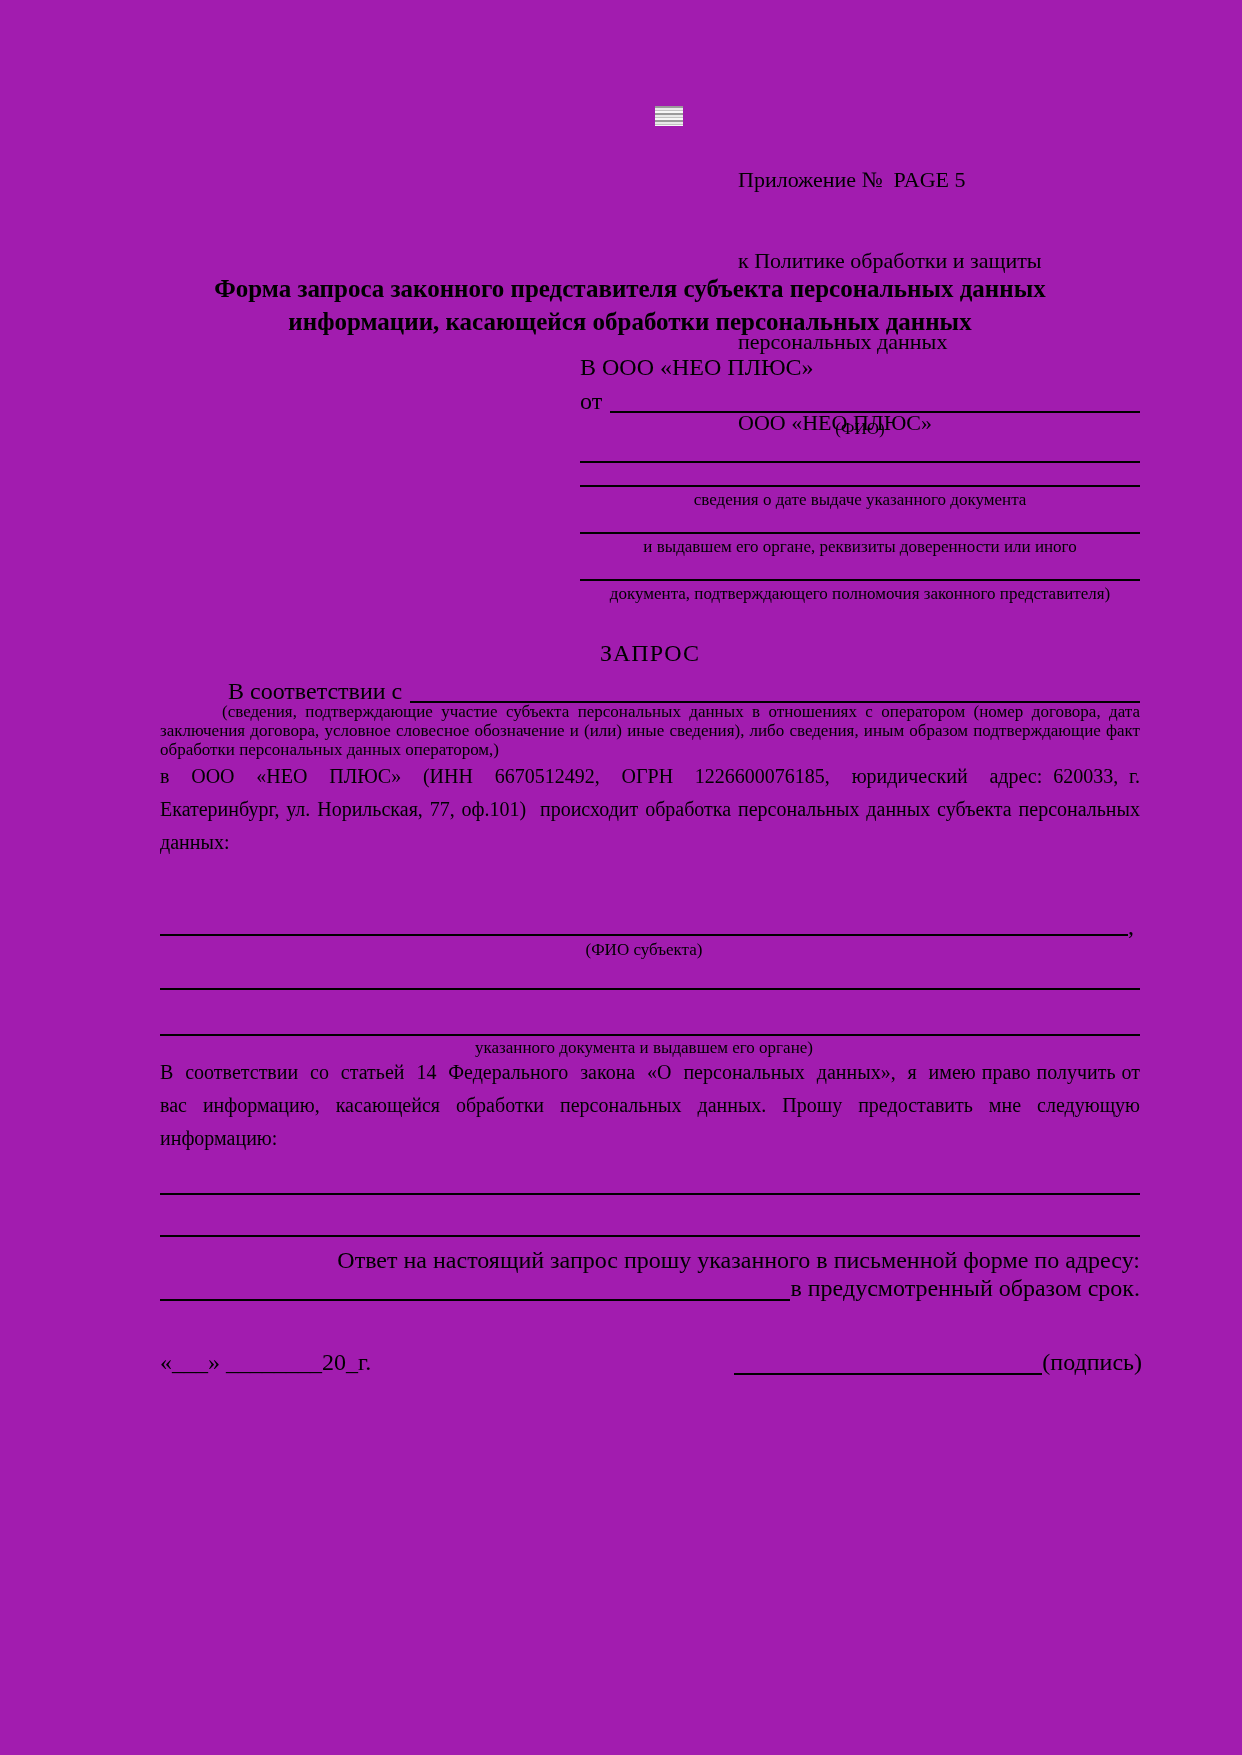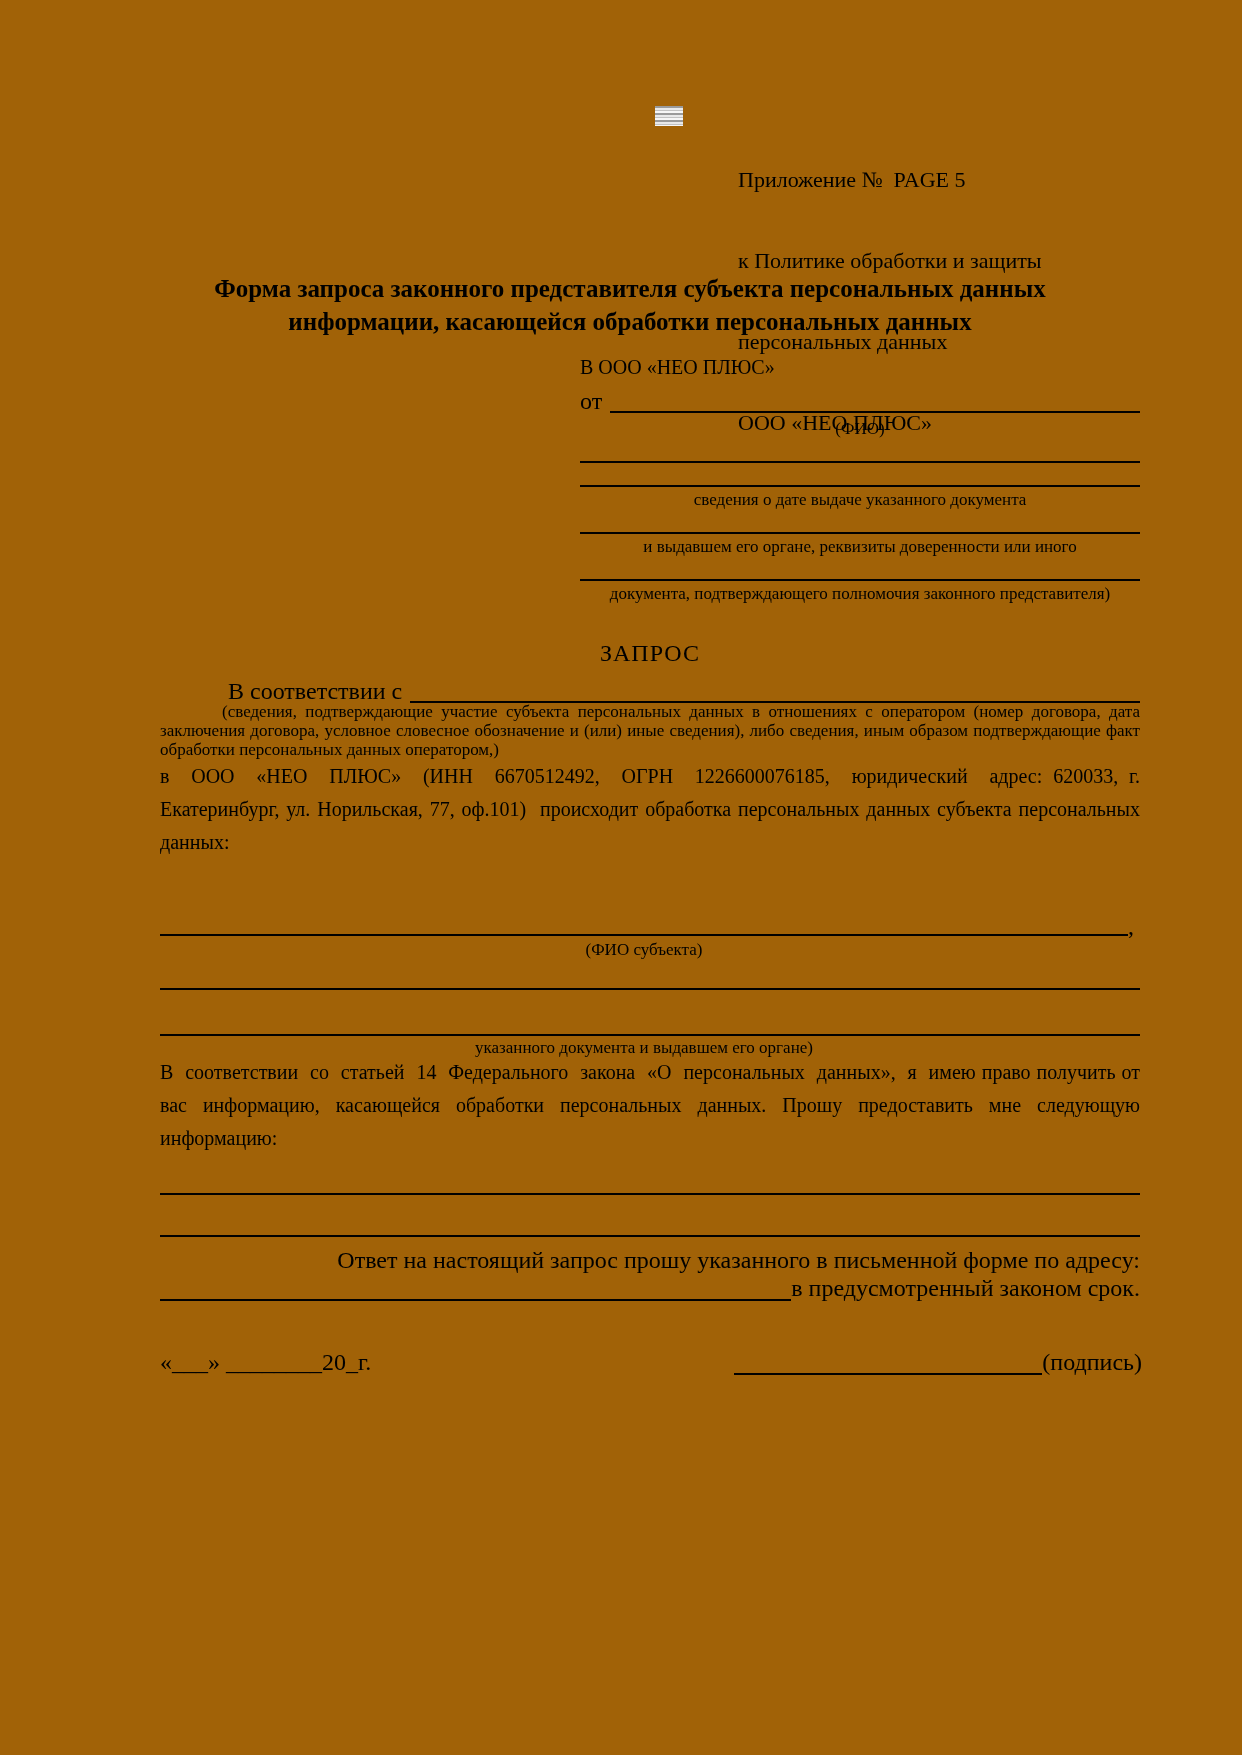--- a/index.html
+++ b/index.html
@@ -1,36 +1,36 @@
 <!DOCTYPE html>
 <html><head>
 <meta charset="utf-8">
 <style>
   html,body { margin:0; padding:0; background:#fff; }
   .page {
-    position:relative; width:1242px; height:1755px; background:#a16207;
+    position:relative; width:1242px; height:1755px; background:#a21caf;
     font-family:"Liberation Serif","DejaVu Serif",serif; color:#000;
     overflow:hidden;
   }
   
   .thumb {
     position:absolute; left:655px; top:106px; width:28px; height:20px;
     background:repeating-linear-gradient(180deg,
       #9a9a9a 0 2px, #e9e9e9 2px 4px, #c2c2c2 4px 5px, #f6f6f6 5px 7px);
   }
   .hdr {
     position:absolute; left:738px; top:112px;
     font-size:22px; line-height:27px; white-space:pre-wrap;
   }
   .title {
     position:absolute; left:130px; top:272px; width:1000px;
     text-align:center; font-weight:bold; font-size:25px; line-height:33px;
   }
   .addr { position:absolute; left:580px; top:352px; width:560px; }
-  .addr-to { font-size:20px; line-height:30px; }
+  .addr-to { font-size:24px; line-height:30px; }
   .addr-from { display:flex; font-size:24px; line-height:30px; margin-top:4px; }
   .addr-from .lbl { flex:none; }
   .fill { flex:1 1 auto; border-bottom:2px solid #000; margin:0 0 3px 8px; }
   .cap { font-size:17px; line-height:20px; text-align:center; margin-top:3px; }
   .rule { border-bottom:2px solid #000; height:22px; }
   .h-request {
     position:absolute; left:160px; top:640px; width:980px;
     text-align:center; font-size:24px; letter-spacing:1px;
   }
   .intro { position:absolute; left:160px; top:676px; width:980px;
@@ -127,21 +127,21 @@
 
   <div class="par par-law">В  соответствии  со  статьей  14  Федерального  закона  «О  персональных  данных»,  я  имею право получить от вас информацию, касающейся обработки персональных данных. Прошу предоставить мне следующую информацию:</div>
 
   <div class="line-wide" style="top:1165px; height:28px;"></div>
   <div class="line-wide" style="top:1207px; height:28px;"></div>
 
   <div class="reply1">Ответ на настоящий запрос прошу указанного в письменной форме по адресу:</div>
 
   <div class="reply2">
     <span class="fill2"></span>
-    <span class="tail">в предусмотренный законом срок.</span>
+    <span class="tail">в предусмотренный образом срок.</span>
   </div>
 
   <div class="footer">
     <span>«___» ________20_г.</span>
     <span class="sig">
       <span class="sig-rule"></span>
       <span>(подпись)</span>
     </span>
   </div>
 

